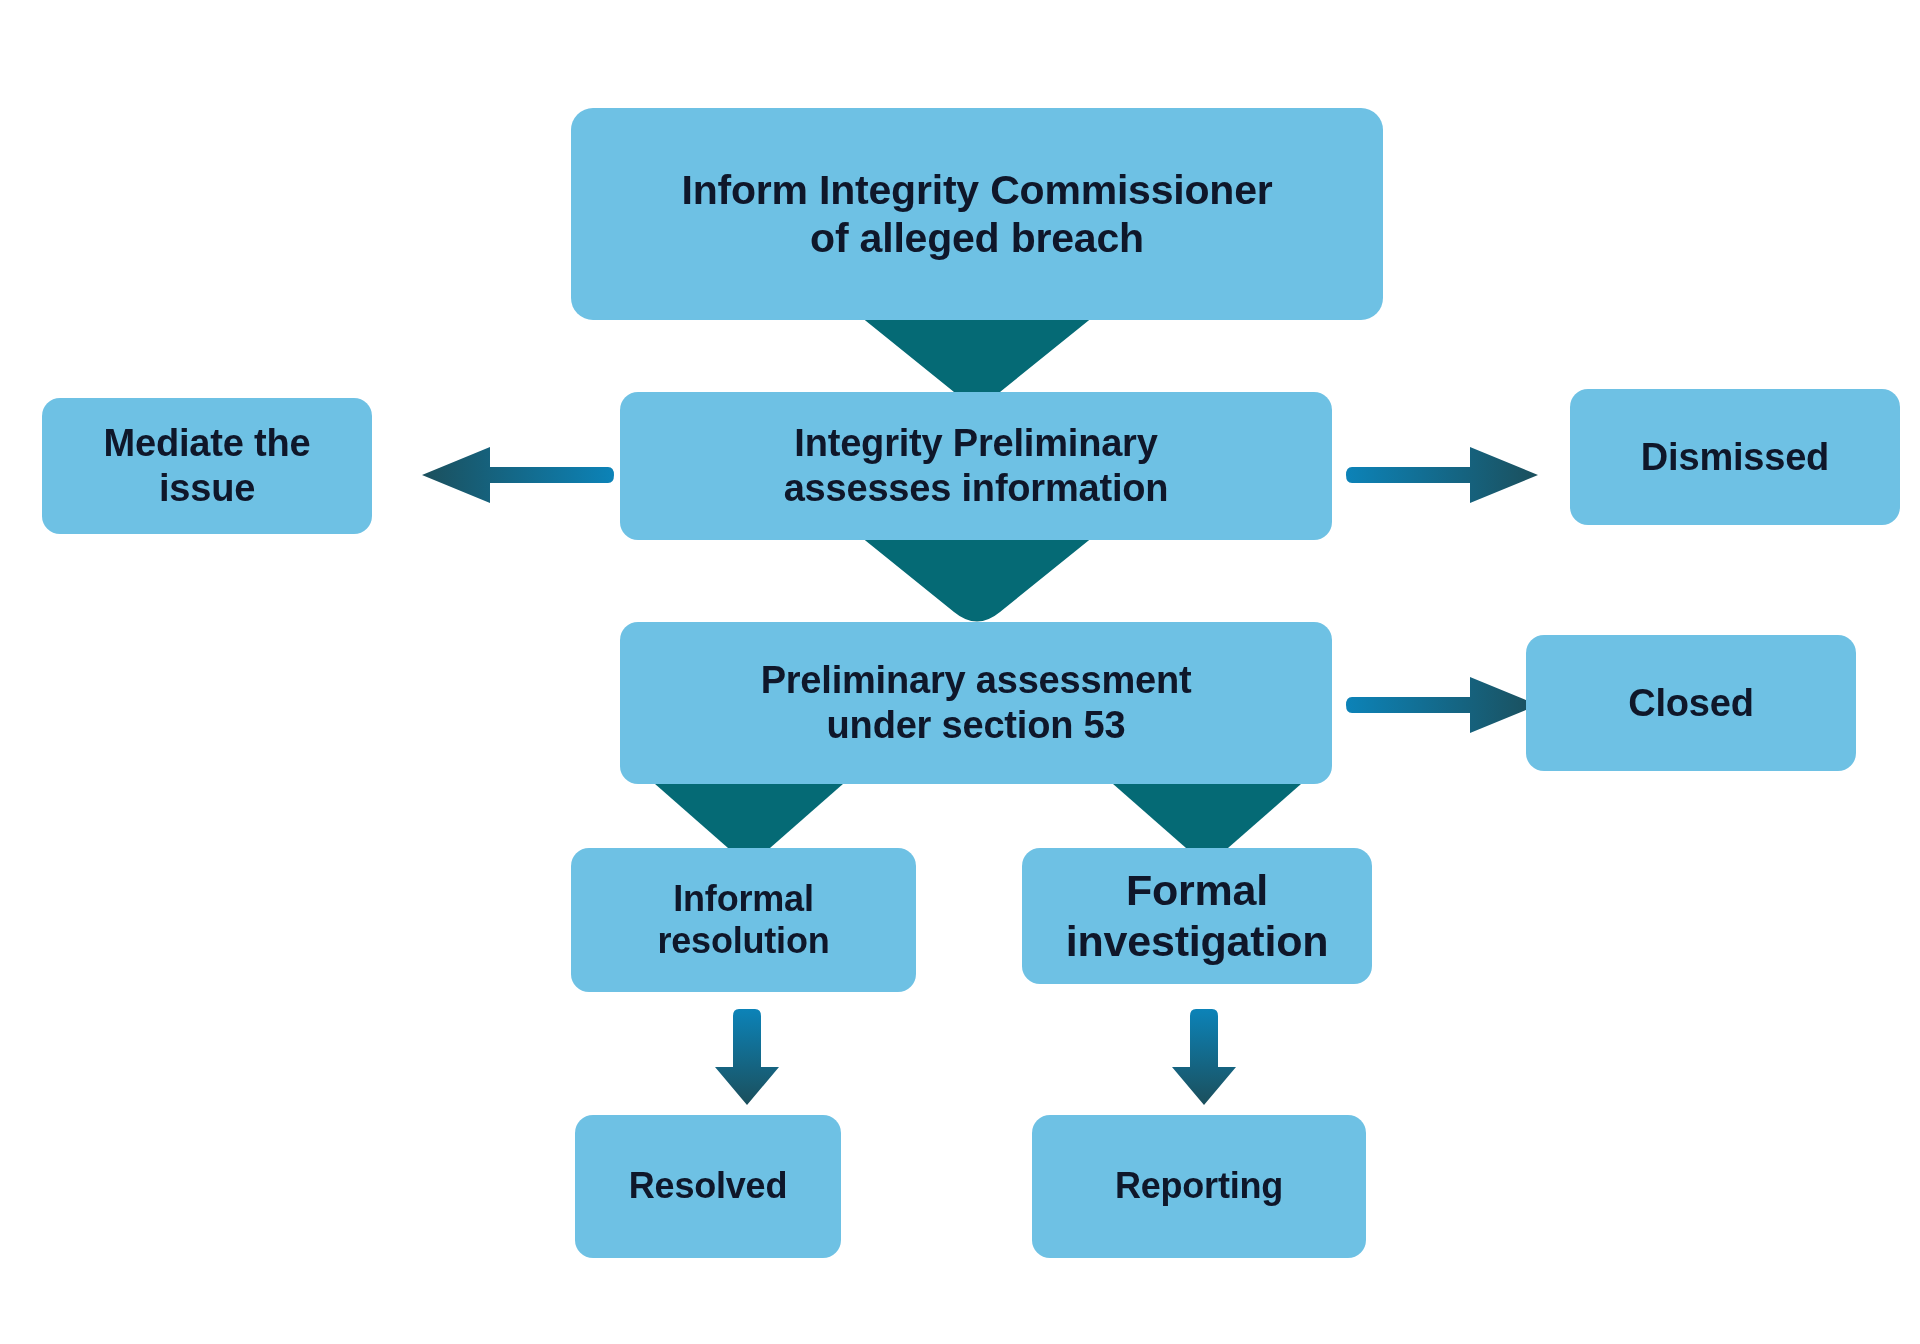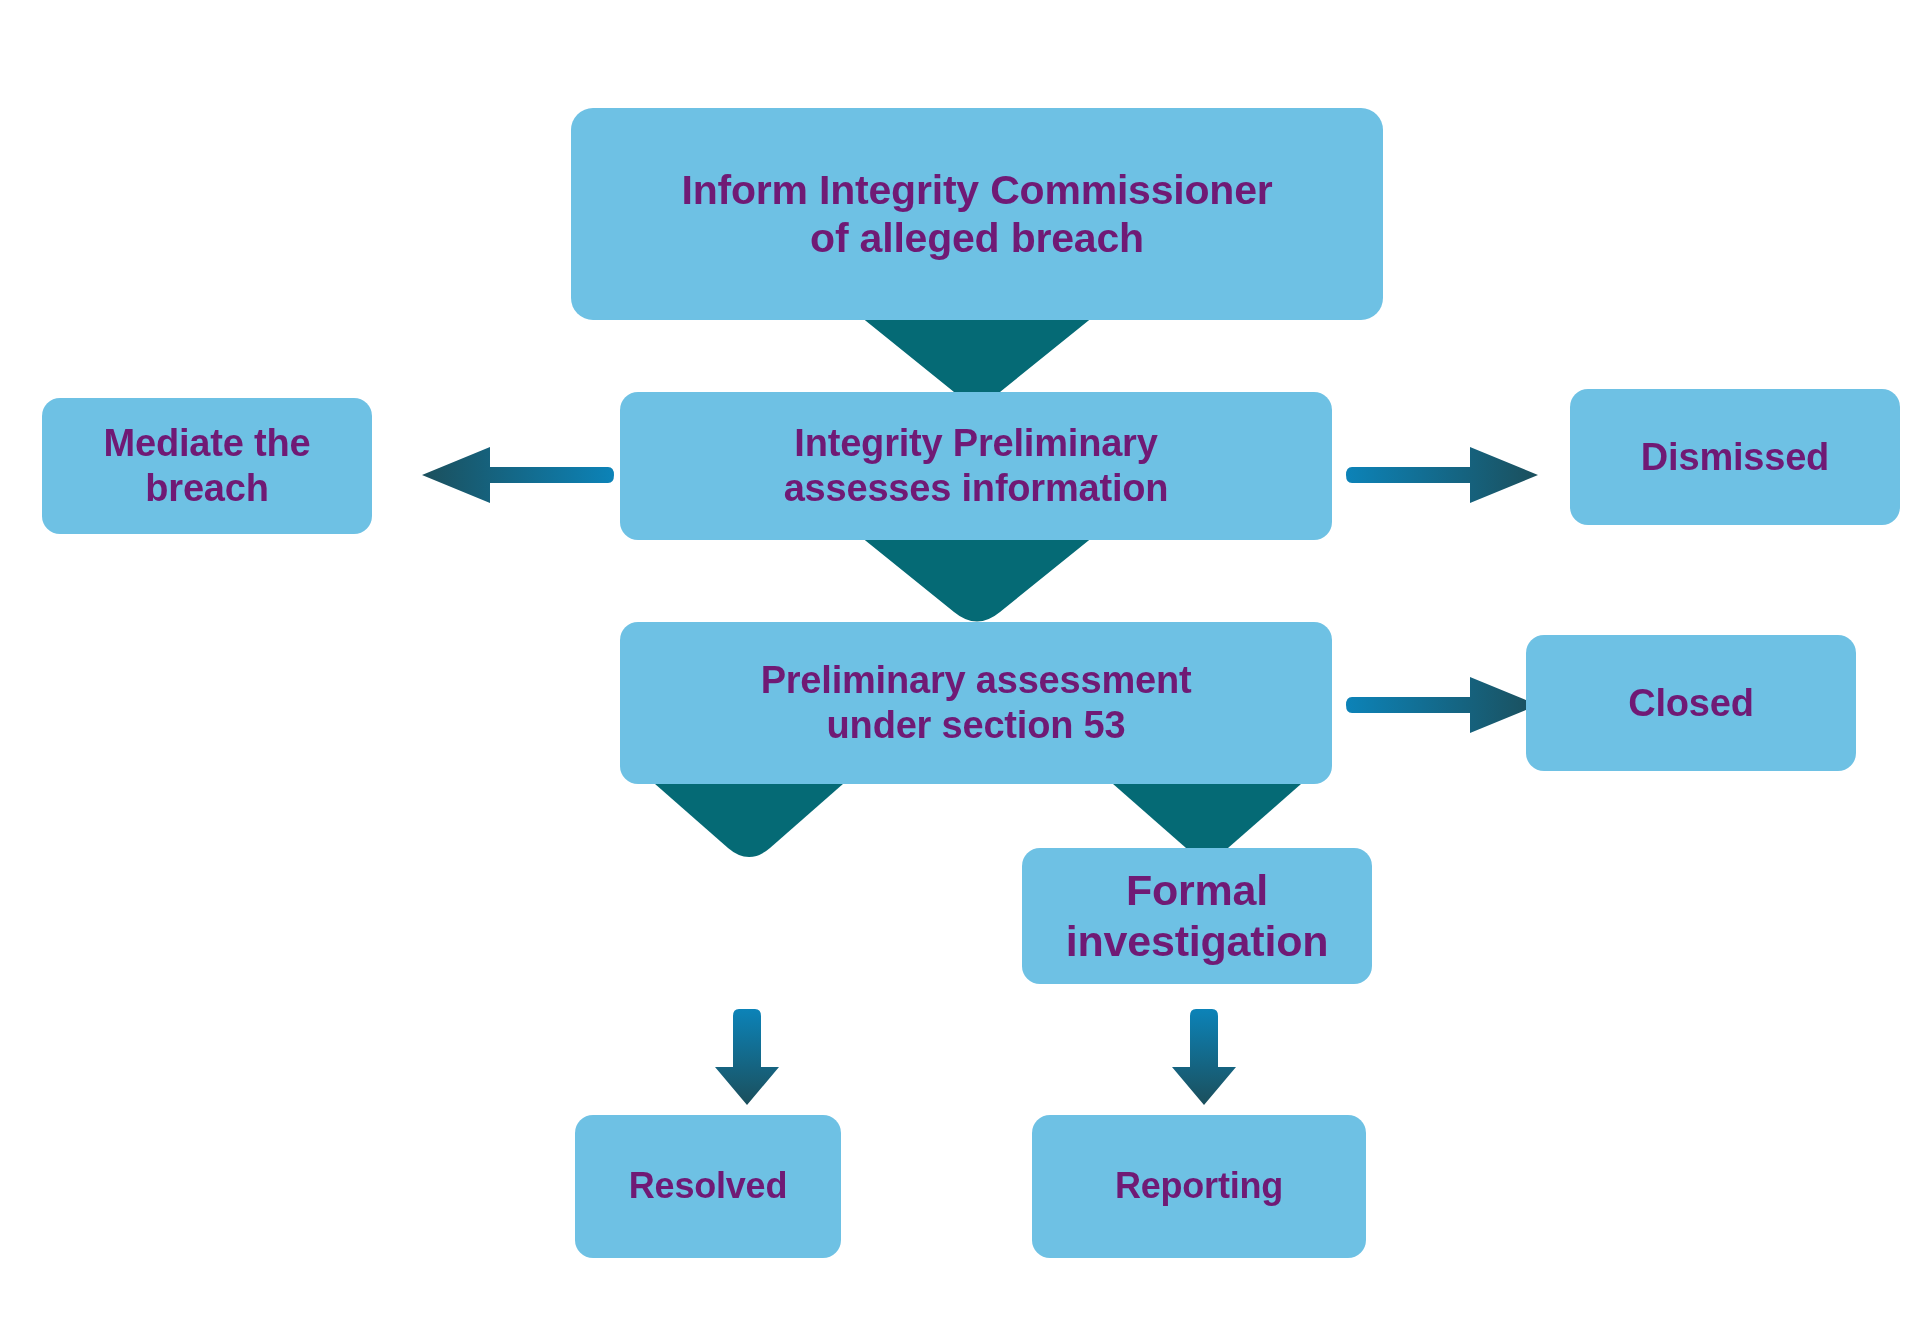--- a/index.html
+++ b/index.html
@@ -16,21 +16,21 @@
   #canvas {
     position: relative;
     width: 1920px;
     height: 1344px;
     background: #ffffff;
   }
   .node {
     position: absolute;
     background: #6EC1E4;
     border-radius: 18px;
-    color: #701a75;
+    color: #0f172a;
     font-weight: bold;
     display: flex;
     align-items: center;
     justify-content: center;
     text-align: center;
     line-height: 1.18;
     box-sizing: border-box;
     letter-spacing: -0.2px;
   }
   .node span { display: block; white-space: pre-line; }
@@ -137,31 +137,35 @@
 assesses information</span>
   </div>
 
   <div class="node" id="node-preliminary">
     <span>Preliminary assessment
 under section 53</span>
   </div>
 
   <div class="node" id="node-mediate">
     <span>Mediate the
-breach</span>
+issue</span>
   </div>
 
   <div class="node" id="node-dismissed">
     <span>Dismissed</span>
   </div>
 
   <div class="node" id="node-closed">
     <span>Closed</span>
   </div>
 
+  <div class="node" id="node-informal">
+    <span>Informal
+resolution</span>
+  </div>
 
   <div class="node" id="node-formal">
     <span>Formal
 investigation</span>
   </div>
 
   <div class="node" id="node-resolved">
     <span>Resolved</span>
   </div>
 

